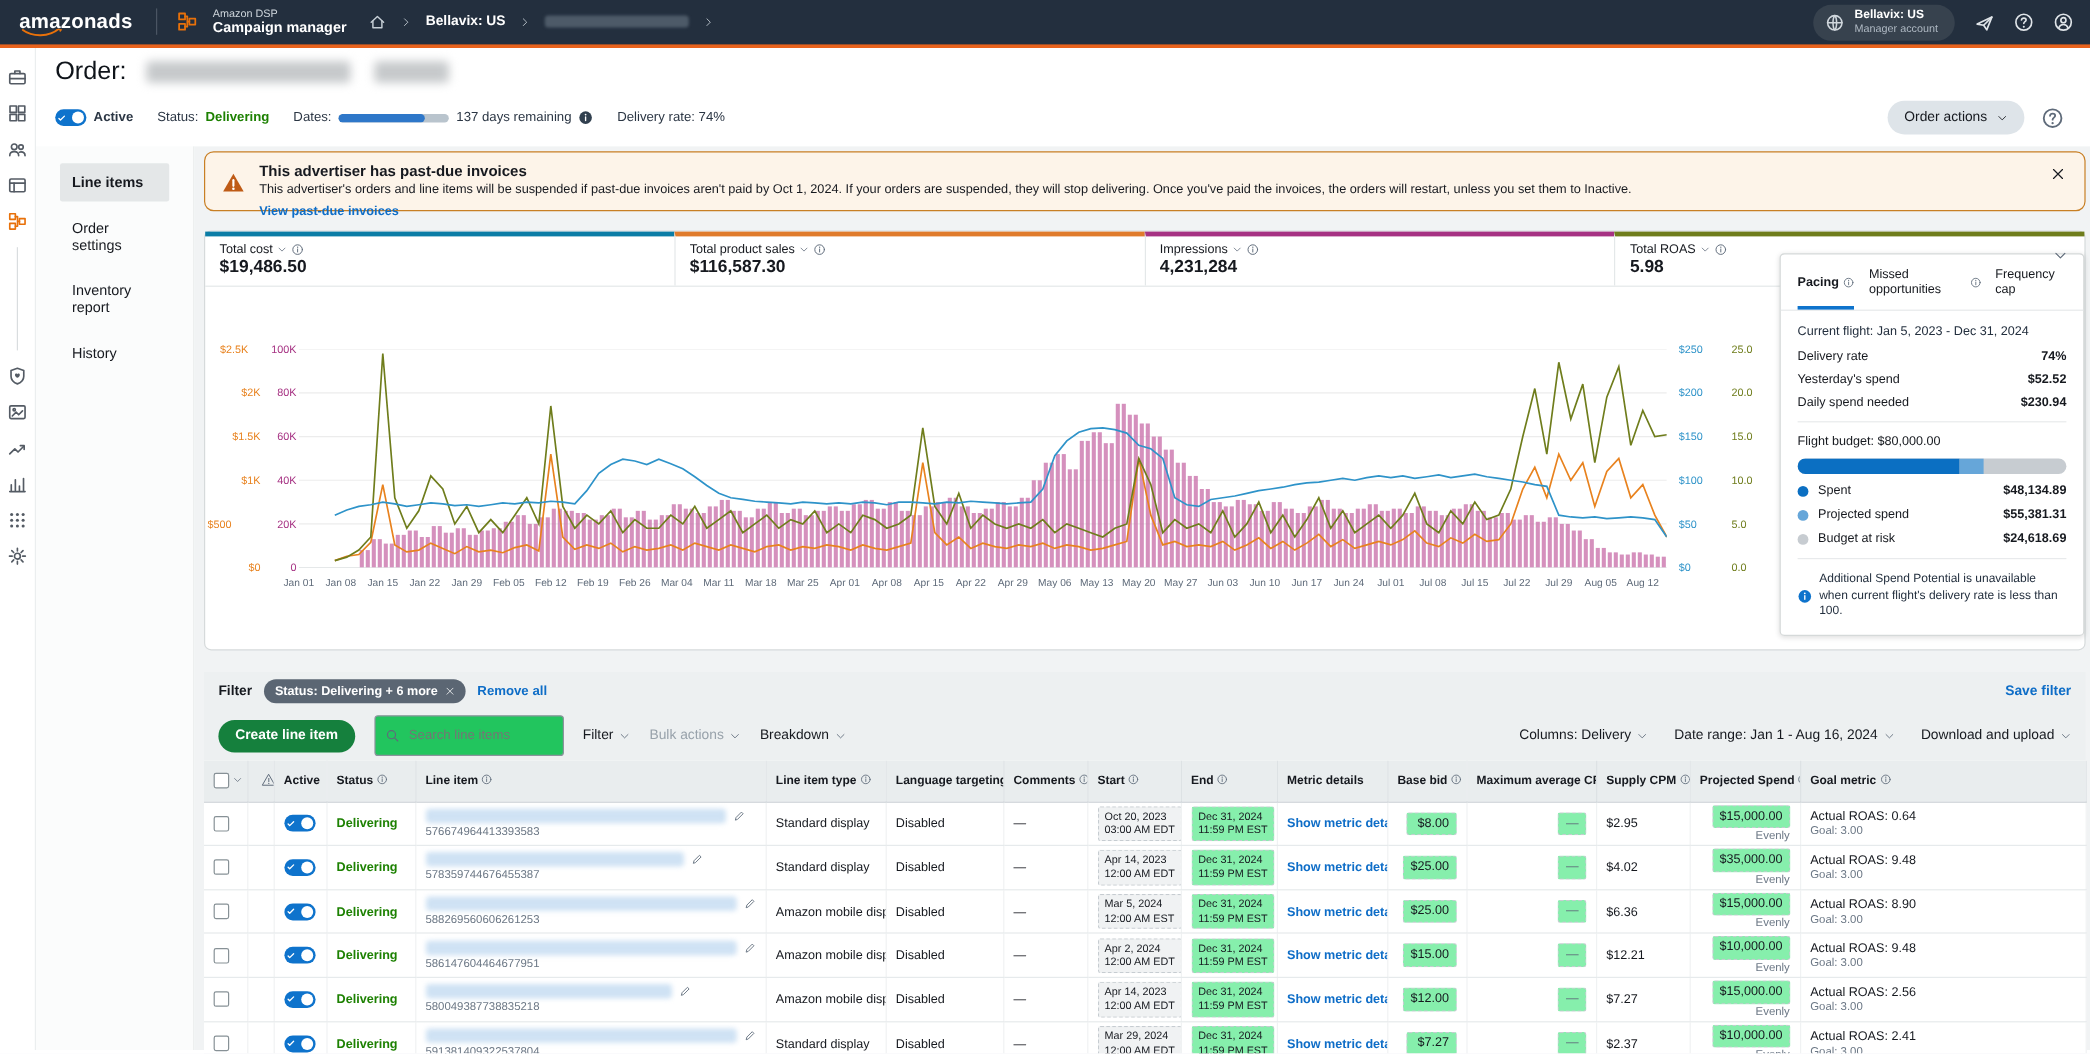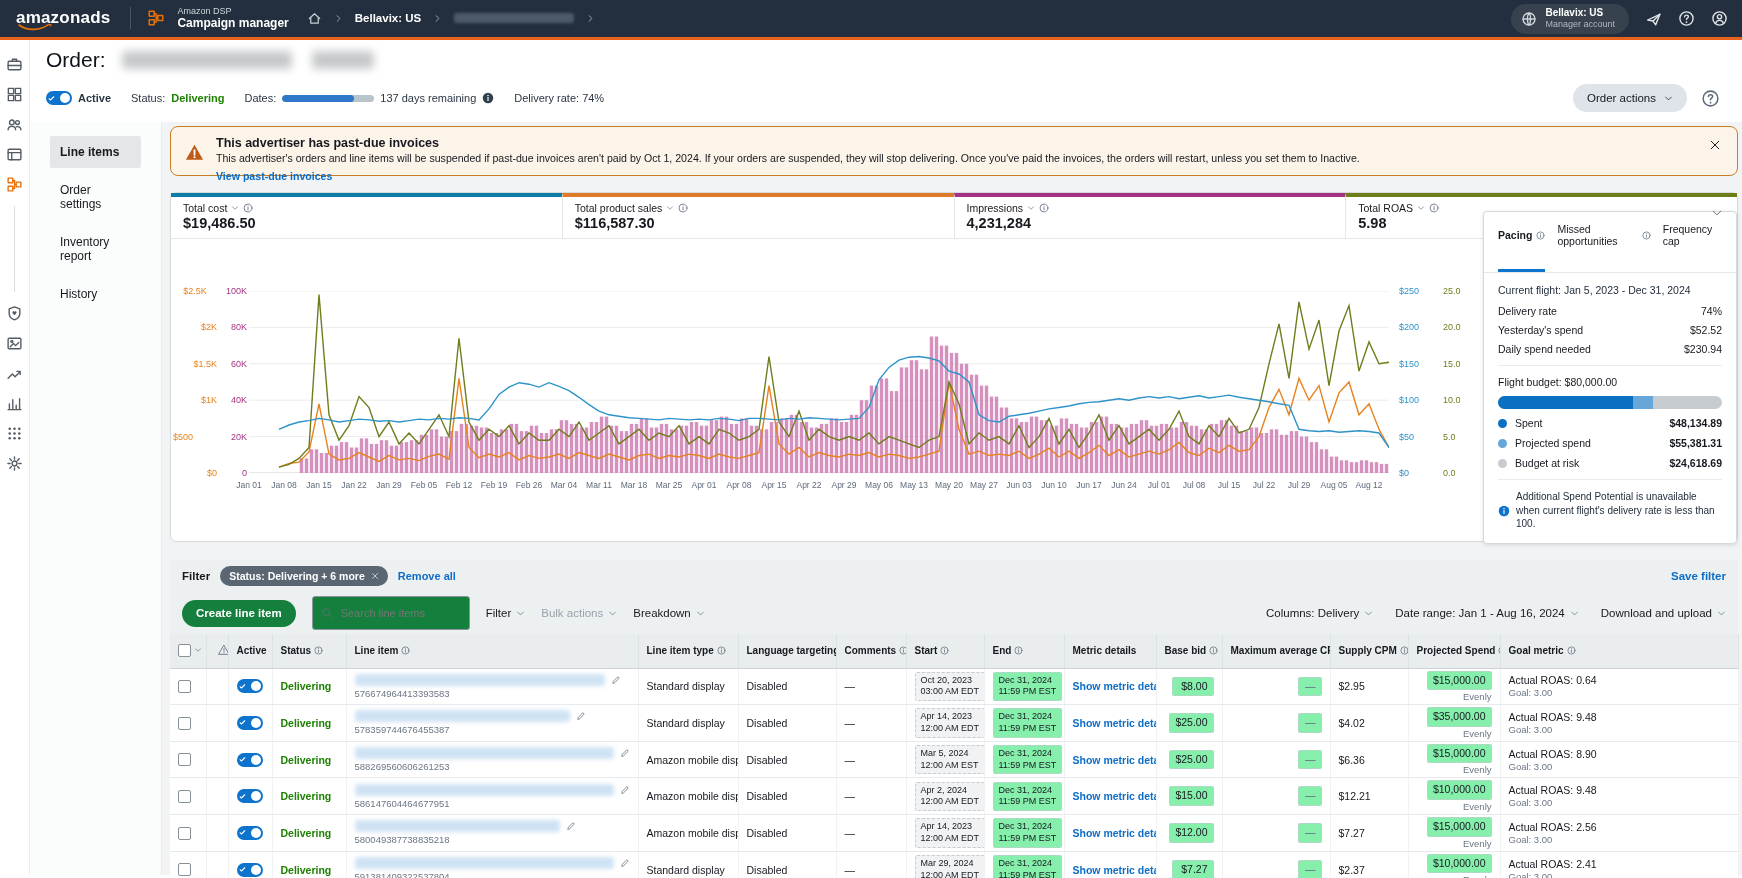--- a/index.html
+++ b/index.html
@@ -68,48 +68,48 @@
   .mlabel .ic{color:#5f6b7a}
   .mvalue{font-size:14.5px;font-weight:700;margin-top:1px}
   .collapse{position:absolute;top:14px;right:14px;color:#5f6b7a;cursor:pointer;z-index:3}
   #plotwrap{position:absolute;inset:46px 0 0 0}
   #plotwrap svg{position:absolute}
   .tick{position:absolute;font-size:9px;line-height:12px}
   .xtick{position:absolute;width:36px;text-align:center;font-size:8.5px;color:#5f6b7a}
   
   .pacing{position:absolute;left:1312px;top:18px;width:254px;background:#fff;border:1px solid #d5d9d9;border-radius:4px;box-shadow:0 1px 4px rgba(0,0,0,.12);z-index:2}
   .ptabs{display:flex;gap:12px;padding:11px 14px 0;border-bottom:1px solid #e6e9ea}
-  .ptab{display:flex;align-items:center;gap:4px;font-size:10.5px;padding-bottom:22px;cursor:pointer;color:#16191f;border-bottom:3px solid transparent}
+  .ptab{display:flex;align-items:center;gap:4px;font-size:10.5px;padding-bottom:8px;cursor:pointer;color:#16191f;border-bottom:3px solid transparent}
   .ptab.on{font-weight:700;border-bottom-color:#0e73cc}
   .ptab .ic{color:#5f6b7a}
   .pbody{padding:11px 14px 12px}
   .pflight{font-size:10.5px;color:#232f3e;margin-bottom:9px}
   .prow{display:flex;justify-content:space-between;font-size:10.5px;margin:7px 0}
-  .prow b{font-weight:400}
+  .prow b{font-weight:700}
   .pdiv{border-top:1px solid #e8eaec;margin:10px 0}
   .pbudget{font-size:10.5px;margin-bottom:8px}
   .pbar{height:13px;border-radius:7px;overflow:hidden;display:flex;background:#c7ccd1}
   .pbar i{display:block;height:100%}
   .pleg{display:flex;align-items:center;font-size:10.5px;margin:8px 0}
   .pleg .dot{width:9px;height:9px;border-radius:50%;margin-right:8px;flex:none}
   .pleg .pl{flex:1}
   .pleg b{font-weight:700}
   .pnote{display:flex;gap:6px;font-size:10px;line-height:1.35;color:#232f3e;margin-top:10px}
   .pnote .ic{color:#0e73cc;margin-top:1px;flex:none}
   
   .listpanel{background:#edf0f1}
   .fband{height:32px;display:flex;align-items:center;gap:10px;padding:0 12px}
   .flabel{font-size:11.5px;font-weight:700}
   .fchip{display:flex;align-items:center;gap:6px;background:#5b6673;color:#fff;font-size:10.5px;font-weight:600;border-radius:12px;height:20px;padding:0 9px;cursor:pointer}
   .fchip .ic{color:#fff}
   .flink{font-size:11px;font-weight:600}
   .savef{margin-left:auto;font-size:11.5px;font-weight:700}
   .tbar{height:42px;display:flex;align-items:center;gap:16px;padding:0 12px}
   .primary{height:27px;border-radius:14px;background:#15803d;color:#fff;font-size:11.5px;font-weight:600;font-family:inherit;padding:0 14px;border:none;cursor:pointer}
-  .searchbox{height:27px;width:158px;background:#15803d;border:1px solid #8a949c;border-radius:3px;display:flex;align-items:center;gap:6px;padding:16px 8px}
+  .searchbox{height:27px;width:158px;background:#22c55e;border:1px solid #8a949c;border-radius:3px;display:flex;align-items:center;gap:6px;padding:16px 8px}
   .searchbox .ic{color:#5f6b7a}
   .searchbox input{border:0;outline:0;font-size:11px;width:112px;font-family:inherit;color:#16191f;background:transparent}
   .dd{display:flex;align-items:center;gap:5px;font-size:11.5px;cursor:pointer}
   .dd .ic{color:#5f6b7a}
   .dd.dis{color:#98a2ab}
   .tbar-right{margin-left:auto;display:flex;align-items:center;gap:22px}
   
   table{border-collapse:collapse;table-layout:fixed;width:1568px;background:#fff}
   thead th{background:#e9edee;height:34px;font-size:10px;font-weight:700;text-align:left;padding:0 8px;border-right:1px solid #dde2e4;border-bottom:1px solid #ccd2d6;color:#16191f;overflow:hidden;white-space:nowrap}
   thead th .ic{color:#5f6b7a;margin-left:3px;vertical-align:-1px}

